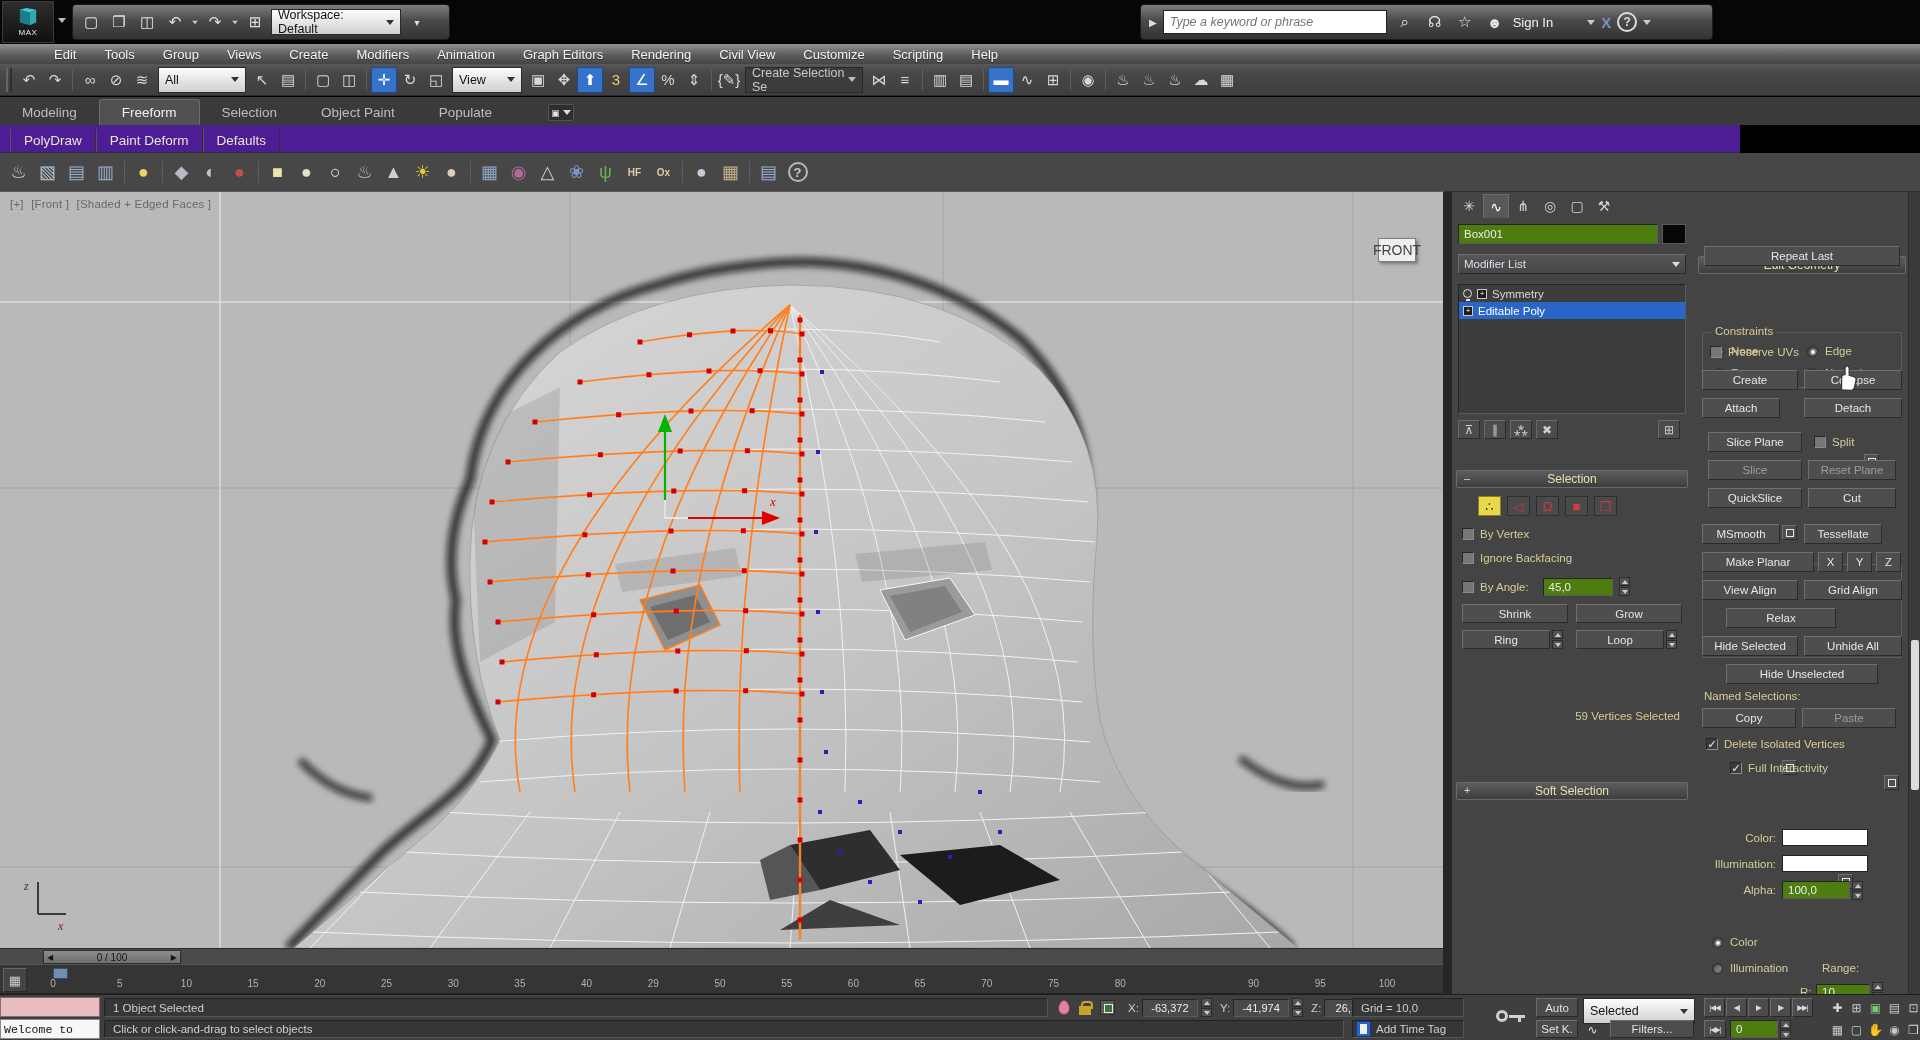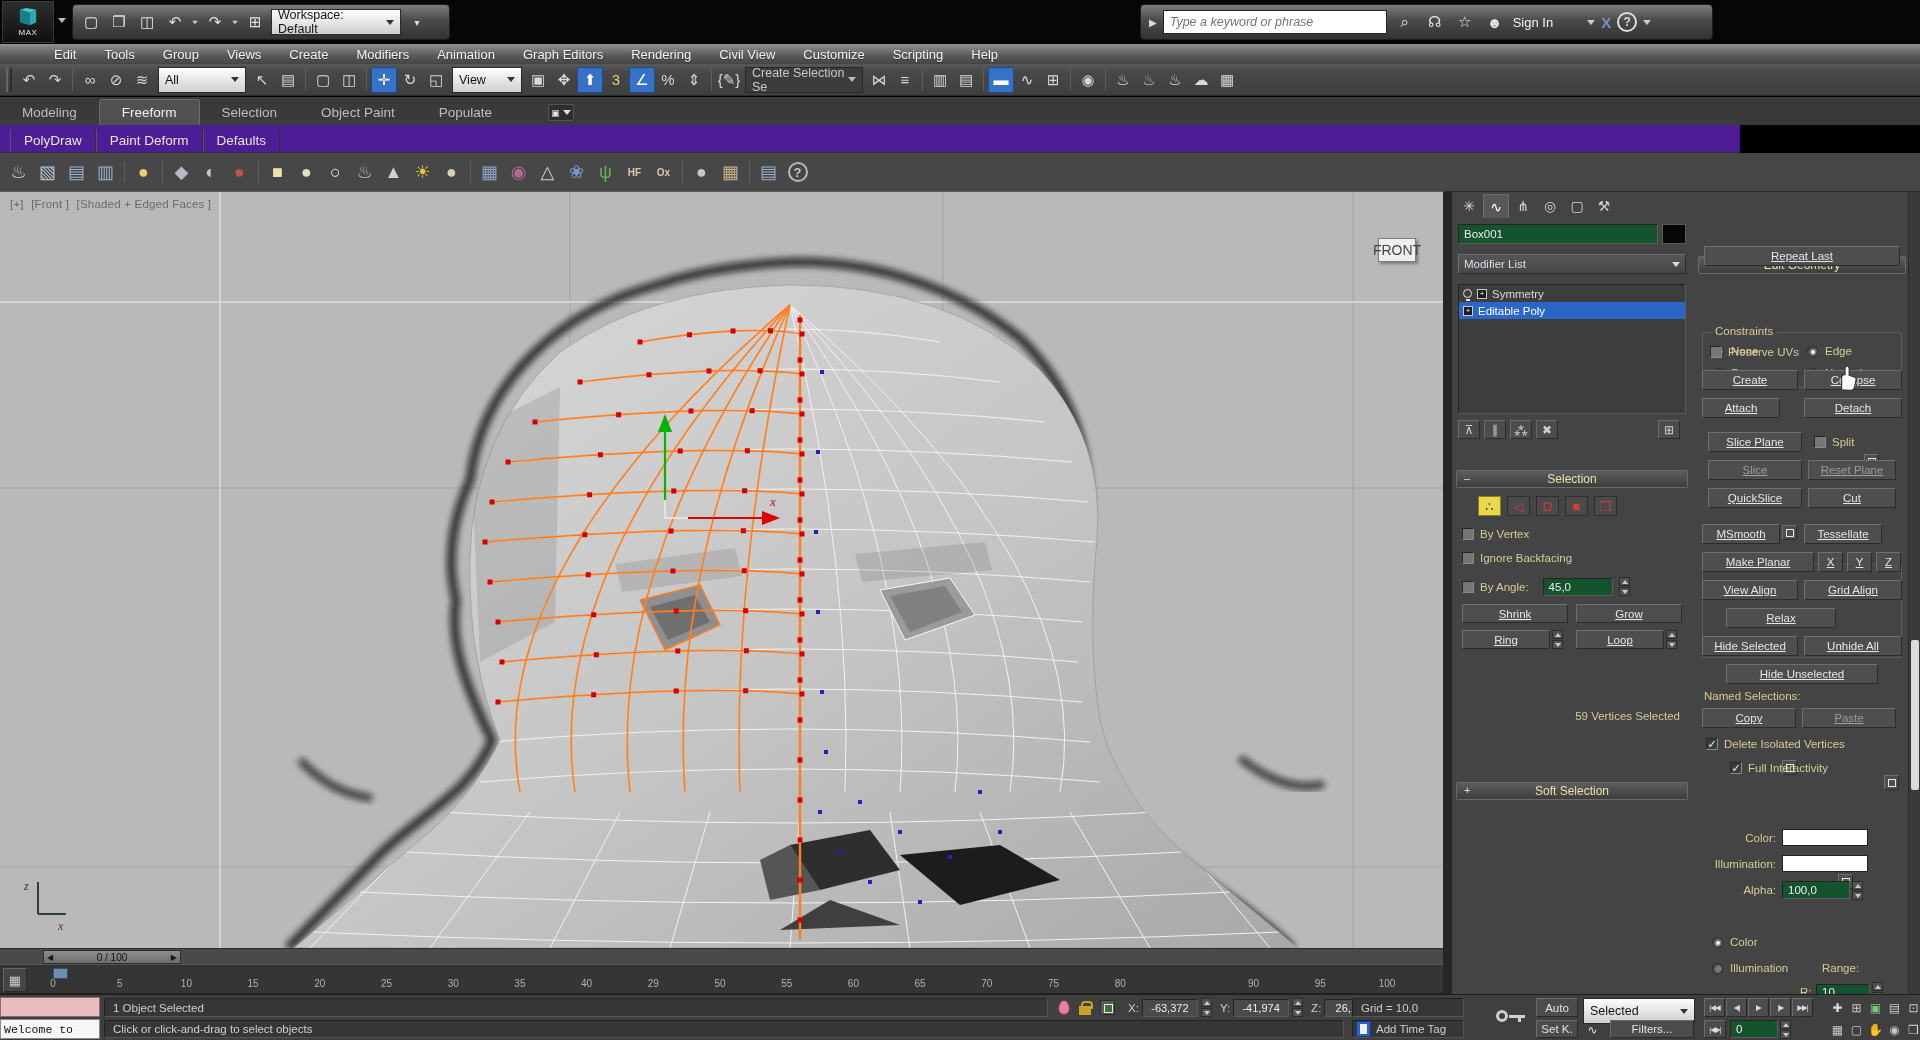--- a/index.html
+++ b/index.html
@@ -61,22 +61,22 @@
 #front-tag{position:absolute;left:1378px;top:46px;width:38px;height:24px;background:#efefef;border:1px solid #7e7e7e;box-shadow:2px 2px 3px rgba(0,0,0,.35);color:#444;font-size:14px;display:flex;align-items:center;justify-content:center;}
 
 
 #gapstrip{position:absolute;left:1443px;top:192px;width:9px;height:802px;background:#262626;}
 #cpanel{position:absolute;left:1452px;top:192px;width:468px;height:802px;background:#444;overflow:hidden;font-size:11.5px;}
 #cpscroll{position:absolute;left:456px;top:0;width:12px;height:802px;background:#3a3a3a;border-left:1px solid #2b2b2b;}
 #cpscroll .thumb{position:absolute;left:2px;top:448px;width:8px;height:150px;background:#dcdcdc;border-radius:2px;}
 .cptab{width:26px;height:24px;display:flex;align-items:center;justify-content:center;color:#d5d5d5;font-size:14px;}
 .cptab.active{background:#585858;border:1px solid #6e6e6e;border-bottom:none;color:#fff;}
 #cptabs{position:absolute;left:4px;top:2px;display:flex;gap:1px;}
-.fld{background:#14532d;border:1px solid;border-color:#242424 #5c5c5c #5c5c5c #242424;color:#ececec;font-size:11.5px;padding:1px 5px;display:flex;align-items:center;}
-.b3{background:#4e4e4e;border:1px solid;border-color:#707070 #2b2b2b #2b2b2b #707070;color:#e5e5ee;font-size:11.5px;display:flex;align-items:center;justify-content:center;border-radius:1px;text-decoration:underline;}
+.fld{background:#4d7c0f;border:1px solid;border-color:#242424 #5c5c5c #5c5c5c #242424;color:#ececec;font-size:11.5px;padding:1px 5px;display:flex;align-items:center;}
+.b3{background:#4e4e4e;border:1px solid;border-color:#707070 #2b2b2b #2b2b2b #707070;color:#e5e5ee;font-size:11.5px;display:flex;align-items:center;justify-content:center;border-radius:1px;}
 .b3.dim{color:#9d9d9d;}
 .minibox{width:15px;height:15px;position:relative;}
 .minibox::after{content:'';position:absolute;left:3px;top:3px;width:6px;height:6px;border:1px solid #e8e8e8;}
 .roh{height:18px;background:linear-gradient(#5d5d5d,#3d3d3d);border:1px solid #6a6a6a;border-radius:2px;color:#e9e0af;font-size:12px;display:flex;align-items:center;justify-content:center;position:relative;}
 .roh .mm{position:absolute;left:7px;top:1px;color:#ddd;font-size:11px;}
 .grp{border:1px solid #5e5e5e;border-radius:2px;position:relative;}
 .glabel{position:absolute;top:-8px;left:8px;background:#444;padding:0 4px;color:#d6cc96;font-size:11.5px;}
 .klabel{color:#d6cc96;font-size:11.5px;}
 .chk{width:12px;height:12px;background:#767676;border:1px solid;border-color:#262626 #8b8b8b #8b8b8b #262626;display:inline-flex;align-items:center;justify-content:center;font-size:11px;color:#f2f2f2;flex:0 0 auto;}
 .chk.on{background:#3c3c3c;}

